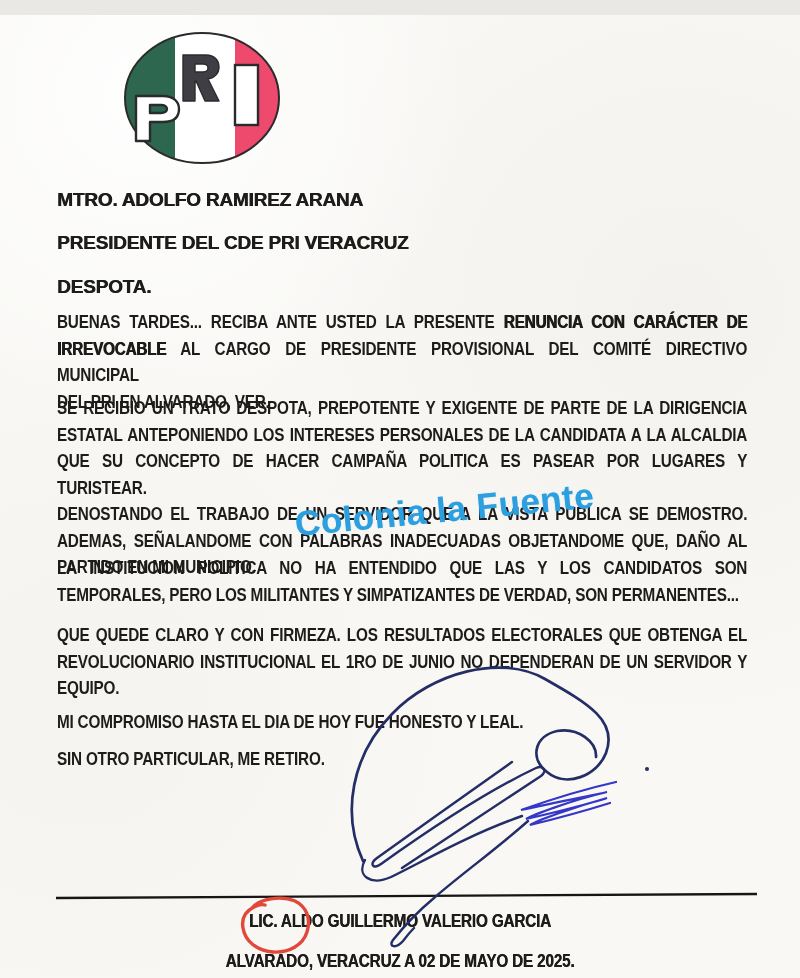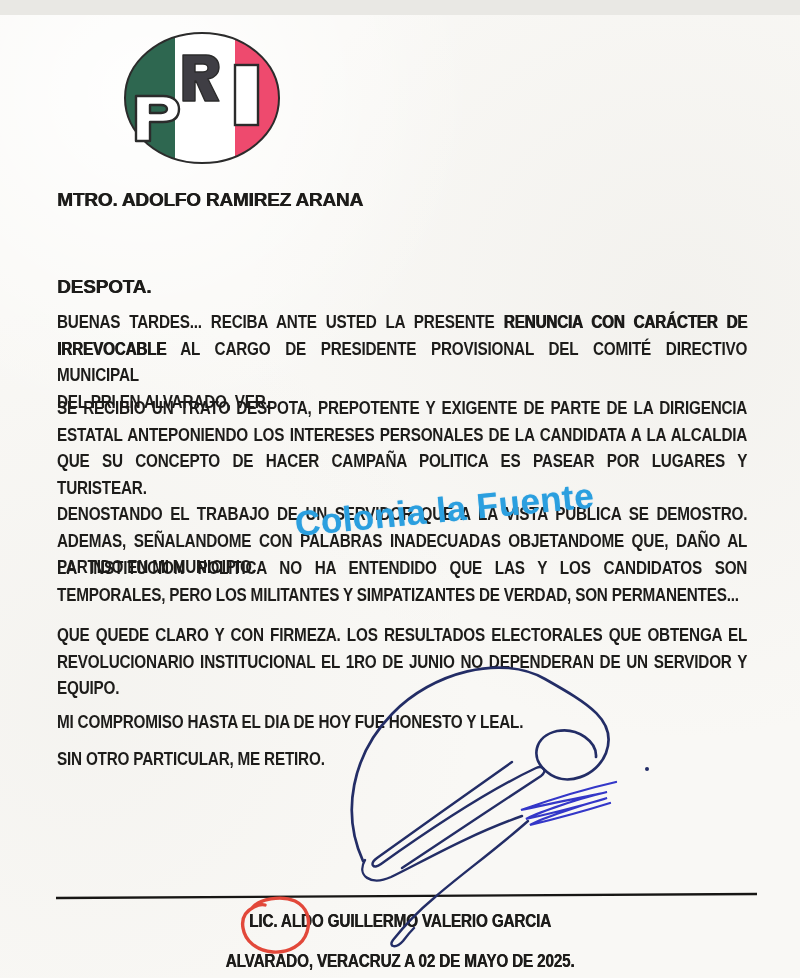--- a/index.html
+++ b/index.html
@@ -56,20 +56,21 @@
     <ellipse cx="81" cy="69" rx="77" ry="65" fill="none" stroke="#2B2B2B" stroke-width="2"></ellipse>
 
     <path d="M15,67 H42 C54,67 58,74 58,80 C58,87 54,93 42,93 H29 V112 H15 Z M29,76 V84 H40 C44,84 46,82 46,80 C46,78 44,76 40,76 Z" fill="#ffffff" stroke="#2B2B2B" stroke-width="2.4" stroke-linejoin="round"></path>
 
     <path d="M62,26 H85 C94,26 98,32 98,38 C98,44 94,49 87,50 L98,72 H84 L75,52 H74 V72 H62 Z M74,35 V43 H82 C85,43 87,41 87,39 C87,37 85,35 82,35 Z" fill="#3F3E44" stroke="#2B2B2B" stroke-width="1.4" stroke-linejoin="round"></path>
 
     <rect x="114" y="36" width="23" height="60" fill="#ffffff" stroke="#2B2B2B" stroke-width="2.4"></rect>
   </svg>
 
   <div class="hline" style="top:173px">MTRO. ADOLFO RAMIREZ ARANA</div>
+  <div class="hline" style="top:216px">PRESIDENTE DEL CDE PRI VERACRUZ</div>
   <div class="hline" style="top:260px">DESPOTA.</div>
 
   <div class="bodywrap">
 
     <div class="para" style="top:294px">
       <div class="jl"><span>BUENAS TARDES... RECIBA ANTE USTED LA PRESENTE </span><span class="xb">RENUNCIA CON CARÁCTER DE</span></div>
       <div class="jl"><span class="xb">IRREVOCABLE</span><span> AL CARGO DE PRESIDENTE PROVISIONAL DEL COMITÉ DIRECTIVO MUNICIPAL</span></div>
       <div class="ll">DEL PRI EN ALVARADO, VER.</div>
     </div>
 

